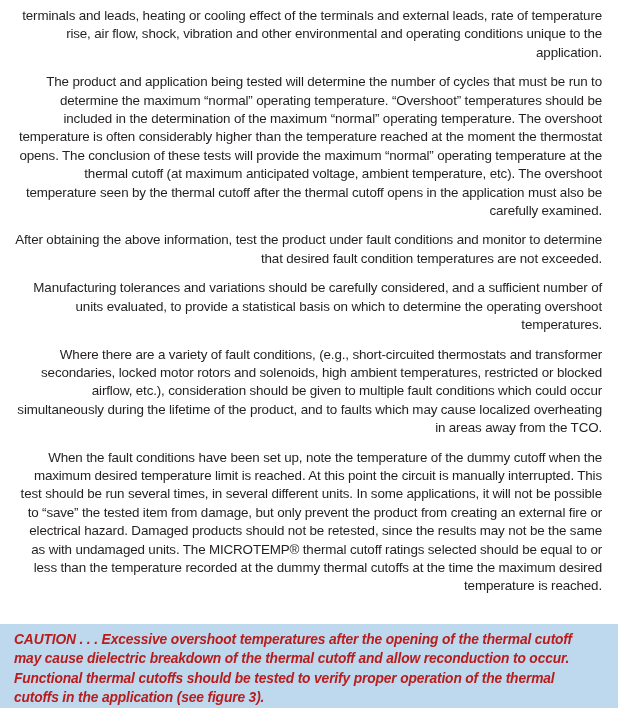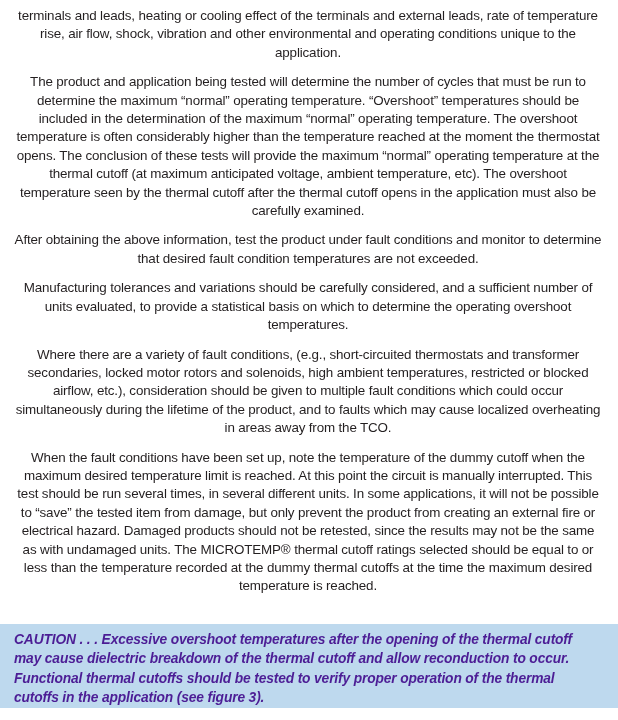--- a/index.html
+++ b/index.html
@@ -17,21 +17,21 @@
   }
   .content {
     padding: 7px 16px 0 14px;
     color: #231f20;
   }
   .content p {
     margin: 0 0 11px 0;
     font-size: 13.4px;
     line-height: 18.4px;
     letter-spacing: -0.15px;
-    text-align: center;
+    text-align: right;
   }
   .caution-box {
     position: absolute;
     left: 0;
     right: 0;
     top: 624px;
     height: 84px;
     background: #bed9ee;
     box-sizing: border-box;
     padding: 6px 16px 0 14px;
@@ -53,15 +53,15 @@
   <div class="content" style="color: rgb(35, 31, 32);">
     <p>terminals and leads, heating or cooling effect of the terminals and external leads, rate of temperature rise, air flow, shock, vibration and other environmental and operating conditions unique to the application.</p>
     <p>The product and application being tested will determine the number of cycles that must be run to determine the maximum “normal” operating temperature. “Overshoot” temperatures should be included in the determination of the maximum “normal” operating temperature. The overshoot temperature is often considerably higher than the temperature reached at the moment the thermostat opens. The conclusion of these tests will provide the maximum “normal” operating temperature at the thermal cutoff (at maximum anticipated voltage, ambient temperature, etc). The overshoot temperature seen by the thermal cutoff after the thermal cutoff opens in the application must also be carefully examined.</p>
     <p>After obtaining the above information, test the product under fault conditions and monitor to determine that desired fault condition temperatures are not exceeded.</p>
     <p>Manufacturing tolerances and variations should be carefully considered, and a sufficient number of units evaluated, to provide a statistical basis on which to determine the operating overshoot temperatures.</p>
     <p>Where there are a variety of fault conditions, (e.g., short-circuited thermostats and transformer secondaries, locked motor rotors and solenoids, high ambient temperatures, restricted or blocked airflow, etc.), consideration should be given to multiple fault conditions which could occur simultaneously during the lifetime of the product, and to faults which may cause localized overheating in areas away from the TCO.</p>
     <p>When the fault conditions have been set up, note the temperature of the dummy cutoff when the maximum desired temperature limit is reached. At this point the circuit is manually interrupted. This test should be run several times, in several different units. In some applications, it will not be possible to “save” the tested item from damage, but only prevent the product from creating an external fire or electrical hazard. Damaged products should not be retested, since the results may not be the same as with undamaged units. The MICROTEMP® thermal cutoff ratings selected should be equal to or less than the temperature recorded at the dummy thermal cutoffs at the time the maximum desired temperature is reached.</p>
   </div>
 
   <div class="caution-box" style="background: rgb(190, 217, 238);">
-    <span class="caution-text" style="color: #4c1d95;">CAUTION . . . Excessive overshoot temperatures after the opening of the thermal cutoff may cause dielectric breakdown of the thermal cutoff and allow reconduction to occur. Functional thermal cutoffs should be tested to verify proper operation of the thermal cutoffs in the application (see figure 3).</span>
+    <span class="caution-text" style="color: #b91c1c;">CAUTION . . . Excessive overshoot temperatures after the opening of the thermal cutoff may cause dielectric breakdown of the thermal cutoff and allow reconduction to occur. Functional thermal cutoffs should be tested to verify proper operation of the thermal cutoffs in the application (see figure 3).</span>
   </div>
 </div>
 
 </body></html>

